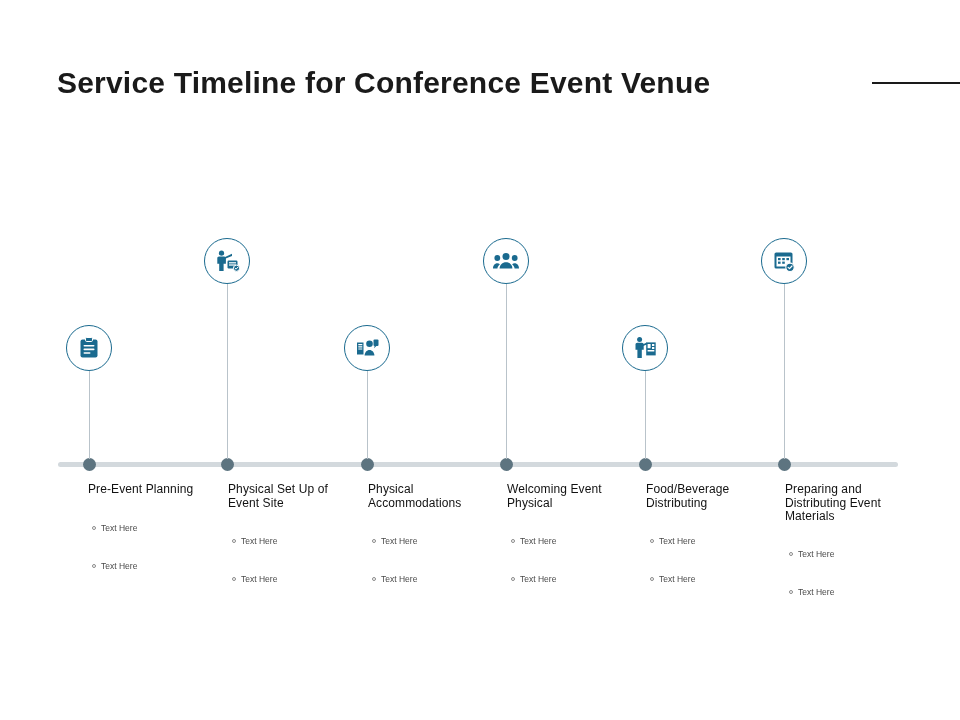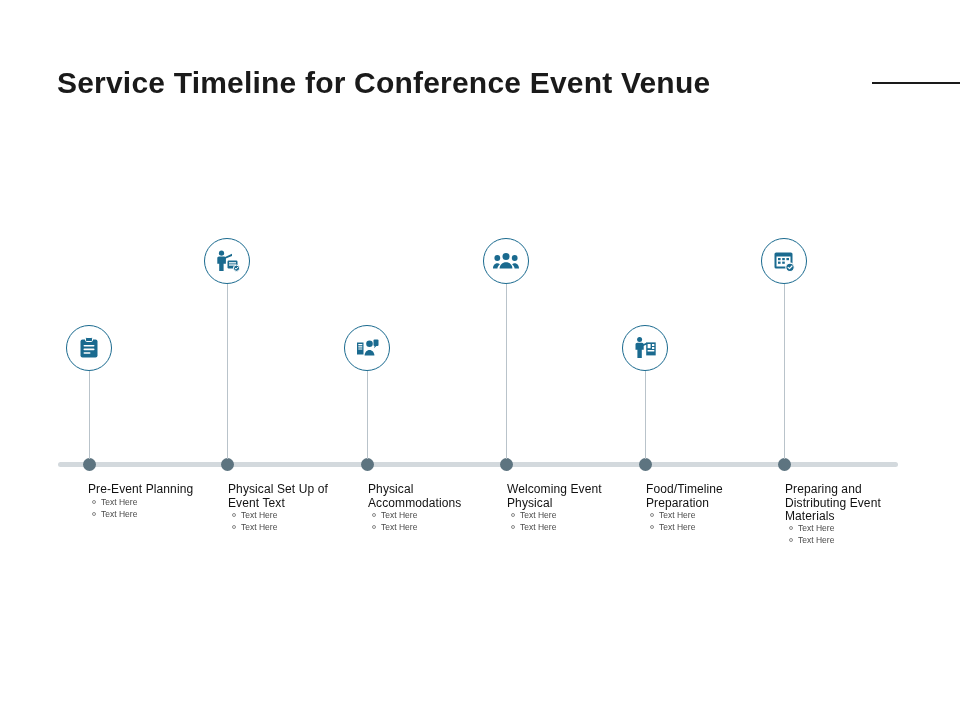--- a/index.html
+++ b/index.html
@@ -105,20 +105,21 @@
   .bullets {
     position: absolute;
     font-size: 8.5px;
     color: #4a4a4a;
     line-height: 12px;
   }
   .bullet-row {
     display: flex;
     align-items: flex-start;
     gap: 5px;
+    margin-top: 26px;
   }
   .bullet-mark {
     display: inline-block;
     width: 4px;
     height: 4px;
     border: 1px solid #8a8a8a;
     border-radius: 50%;
     margin-top: 4px;
     box-sizing: border-box;
     flex: 0 0 auto;
@@ -179,21 +180,21 @@
         <circle cx="7.5" cy="4.2" r="2.6" fill="#1a6a8f"></circle>
         <path d="M5 7.5h5.2c1 0 1.7.8 1.7 1.7v5.6H9.6V22H5.2v-7.2H3.3V9.2C3.3 8.3 4 7.5 5 7.5z" fill="#1a6a8f"></path>
         <path d="M10.5 8.2l7.5-3.4v2.1l-7.5 3.2z" fill="#1a6a8f"></path>
         <rect x="13.5" y="11.5" width="10" height="8" rx="1.2" fill="#1a6a8f"></rect>
         <rect x="15" y="13.2" width="7" height="1.2" fill="#ffffff"></rect>
         <rect x="15" y="15.4" width="7" height="1.2" fill="#ffffff"></rect>
         <circle cx="22.5" cy="19.2" r="3.1" fill="#1a6a8f" stroke="#ffffff" stroke-width="1"></circle>
         <path d="M21.1 19.2l1 1 1.7-1.9" stroke="#ffffff" stroke-width="1" fill="none" stroke-linecap="round"></path>
       </svg>
     </div>
-    <div class="node-label" style="left:228px; top:483px; width:130px;">Physical Set Up of Event  Text</div>
+    <div class="node-label" style="left:228px; top:483px; width:130px;">Physical Set Up of Event  Site</div>
     <div class="bullets" style="left:232px; top:509px; width:120px;">
       <div class="bullet-row">
         <span class="bullet-mark"></span>
         <span>Text Here</span>
       </div>
       <div class="bullet-row">
         <span class="bullet-mark"></span>
         <span>Text Here</span>
       </div>
     </div>
@@ -259,21 +260,21 @@
         <circle cx="6.6" cy="3.6" r="2.5" fill="#1a6a8f"></circle>
         <path d="M4.2 6.8h4.8c1 0 1.7.8 1.7 1.7v5.3H8.8V22H4.4v-8.2H2.5V8.5c0-.9.8-1.7 1.7-1.7z" fill="#1a6a8f"></path>
         <path d="M9.6 8.4l4.2-1.8v2l-4.2 1.7z" fill="#1a6a8f"></path>
         <rect x="13.2" y="6.4" width="9.5" height="13" fill="#1a6a8f"></rect>
         <rect x="14.6" y="8" width="3" height="4.2" fill="#ffffff"></rect>
         <rect x="19" y="8" width="2.3" height="2" fill="#ffffff"></rect>
         <rect x="19" y="11" width="2.3" height="2" fill="#ffffff"></rect>
         <rect x="14.6" y="14" width="6.7" height="1.5" fill="#ffffff"></rect>
       </svg>
     </div>
-    <div class="node-label" style="left:646px; top:483px; width:130px;">Food/Timeline Preparation</div>
+    <div class="node-label" style="left:646px; top:483px; width:130px;">Food/Beverage Distributing</div>
     <div class="bullets" style="left:650px; top:509px; width:120px;">
       <div class="bullet-row">
         <span class="bullet-mark"></span>
         <span>Text Here</span>
       </div>
       <div class="bullet-row">
         <span class="bullet-mark"></span>
         <span>Text Here</span>
       </div>
     </div>

